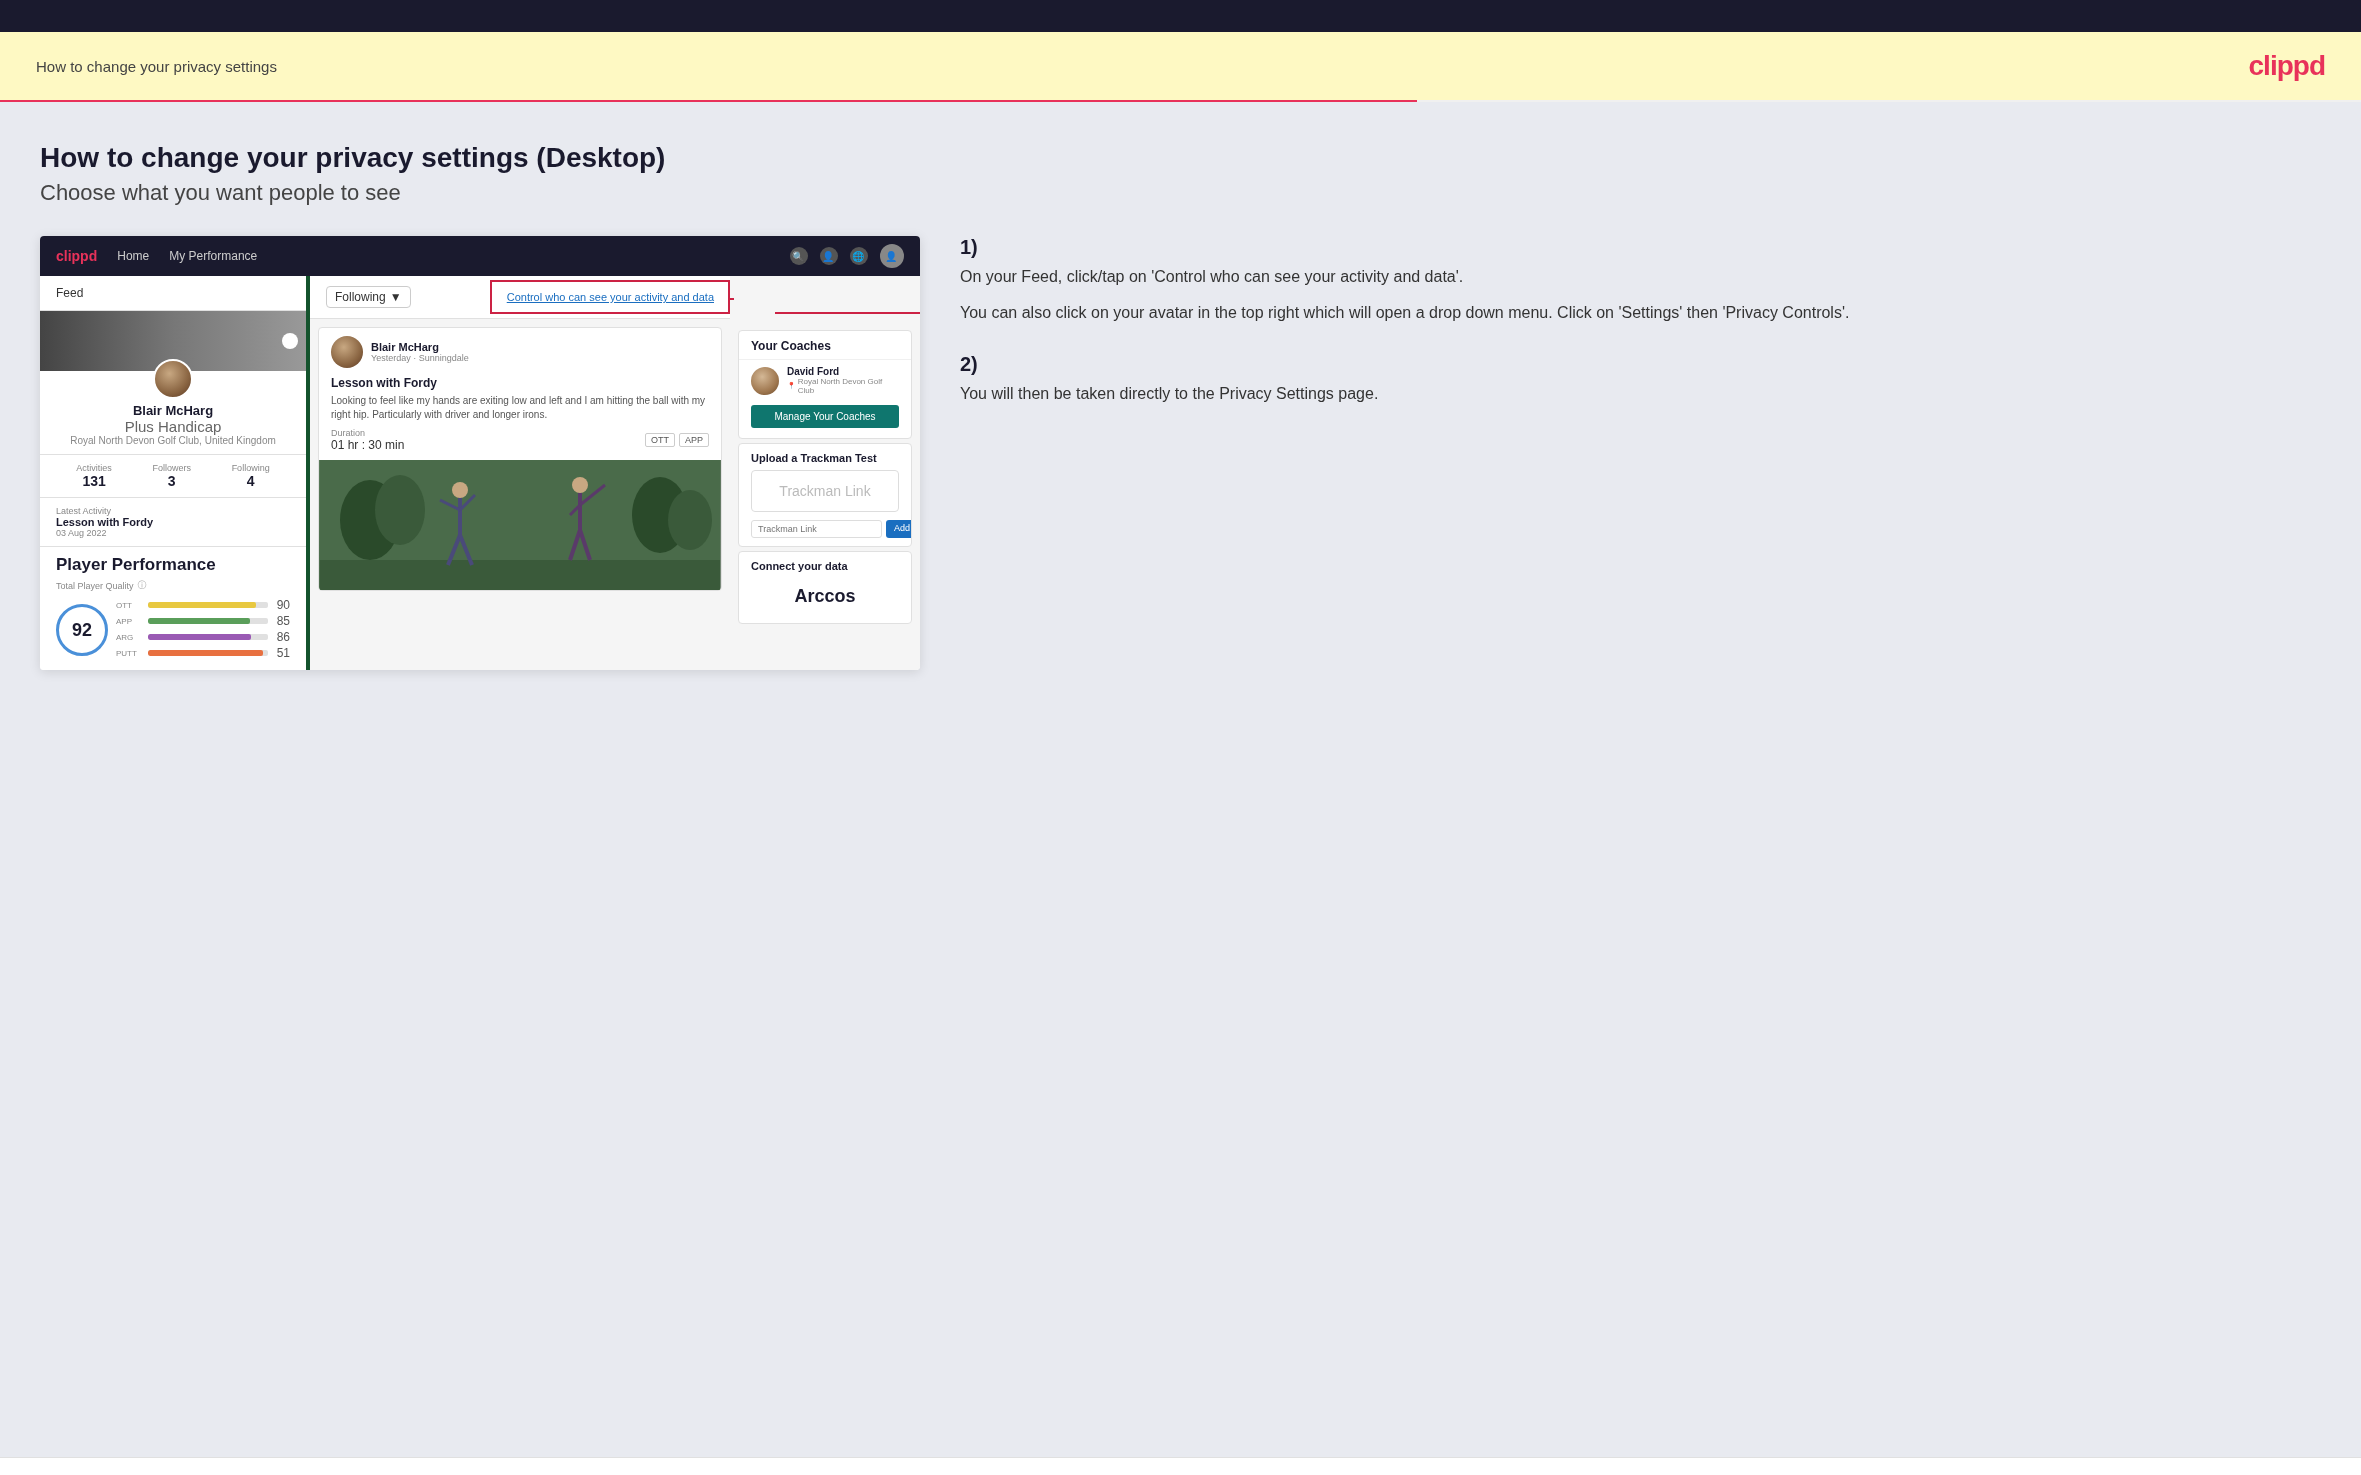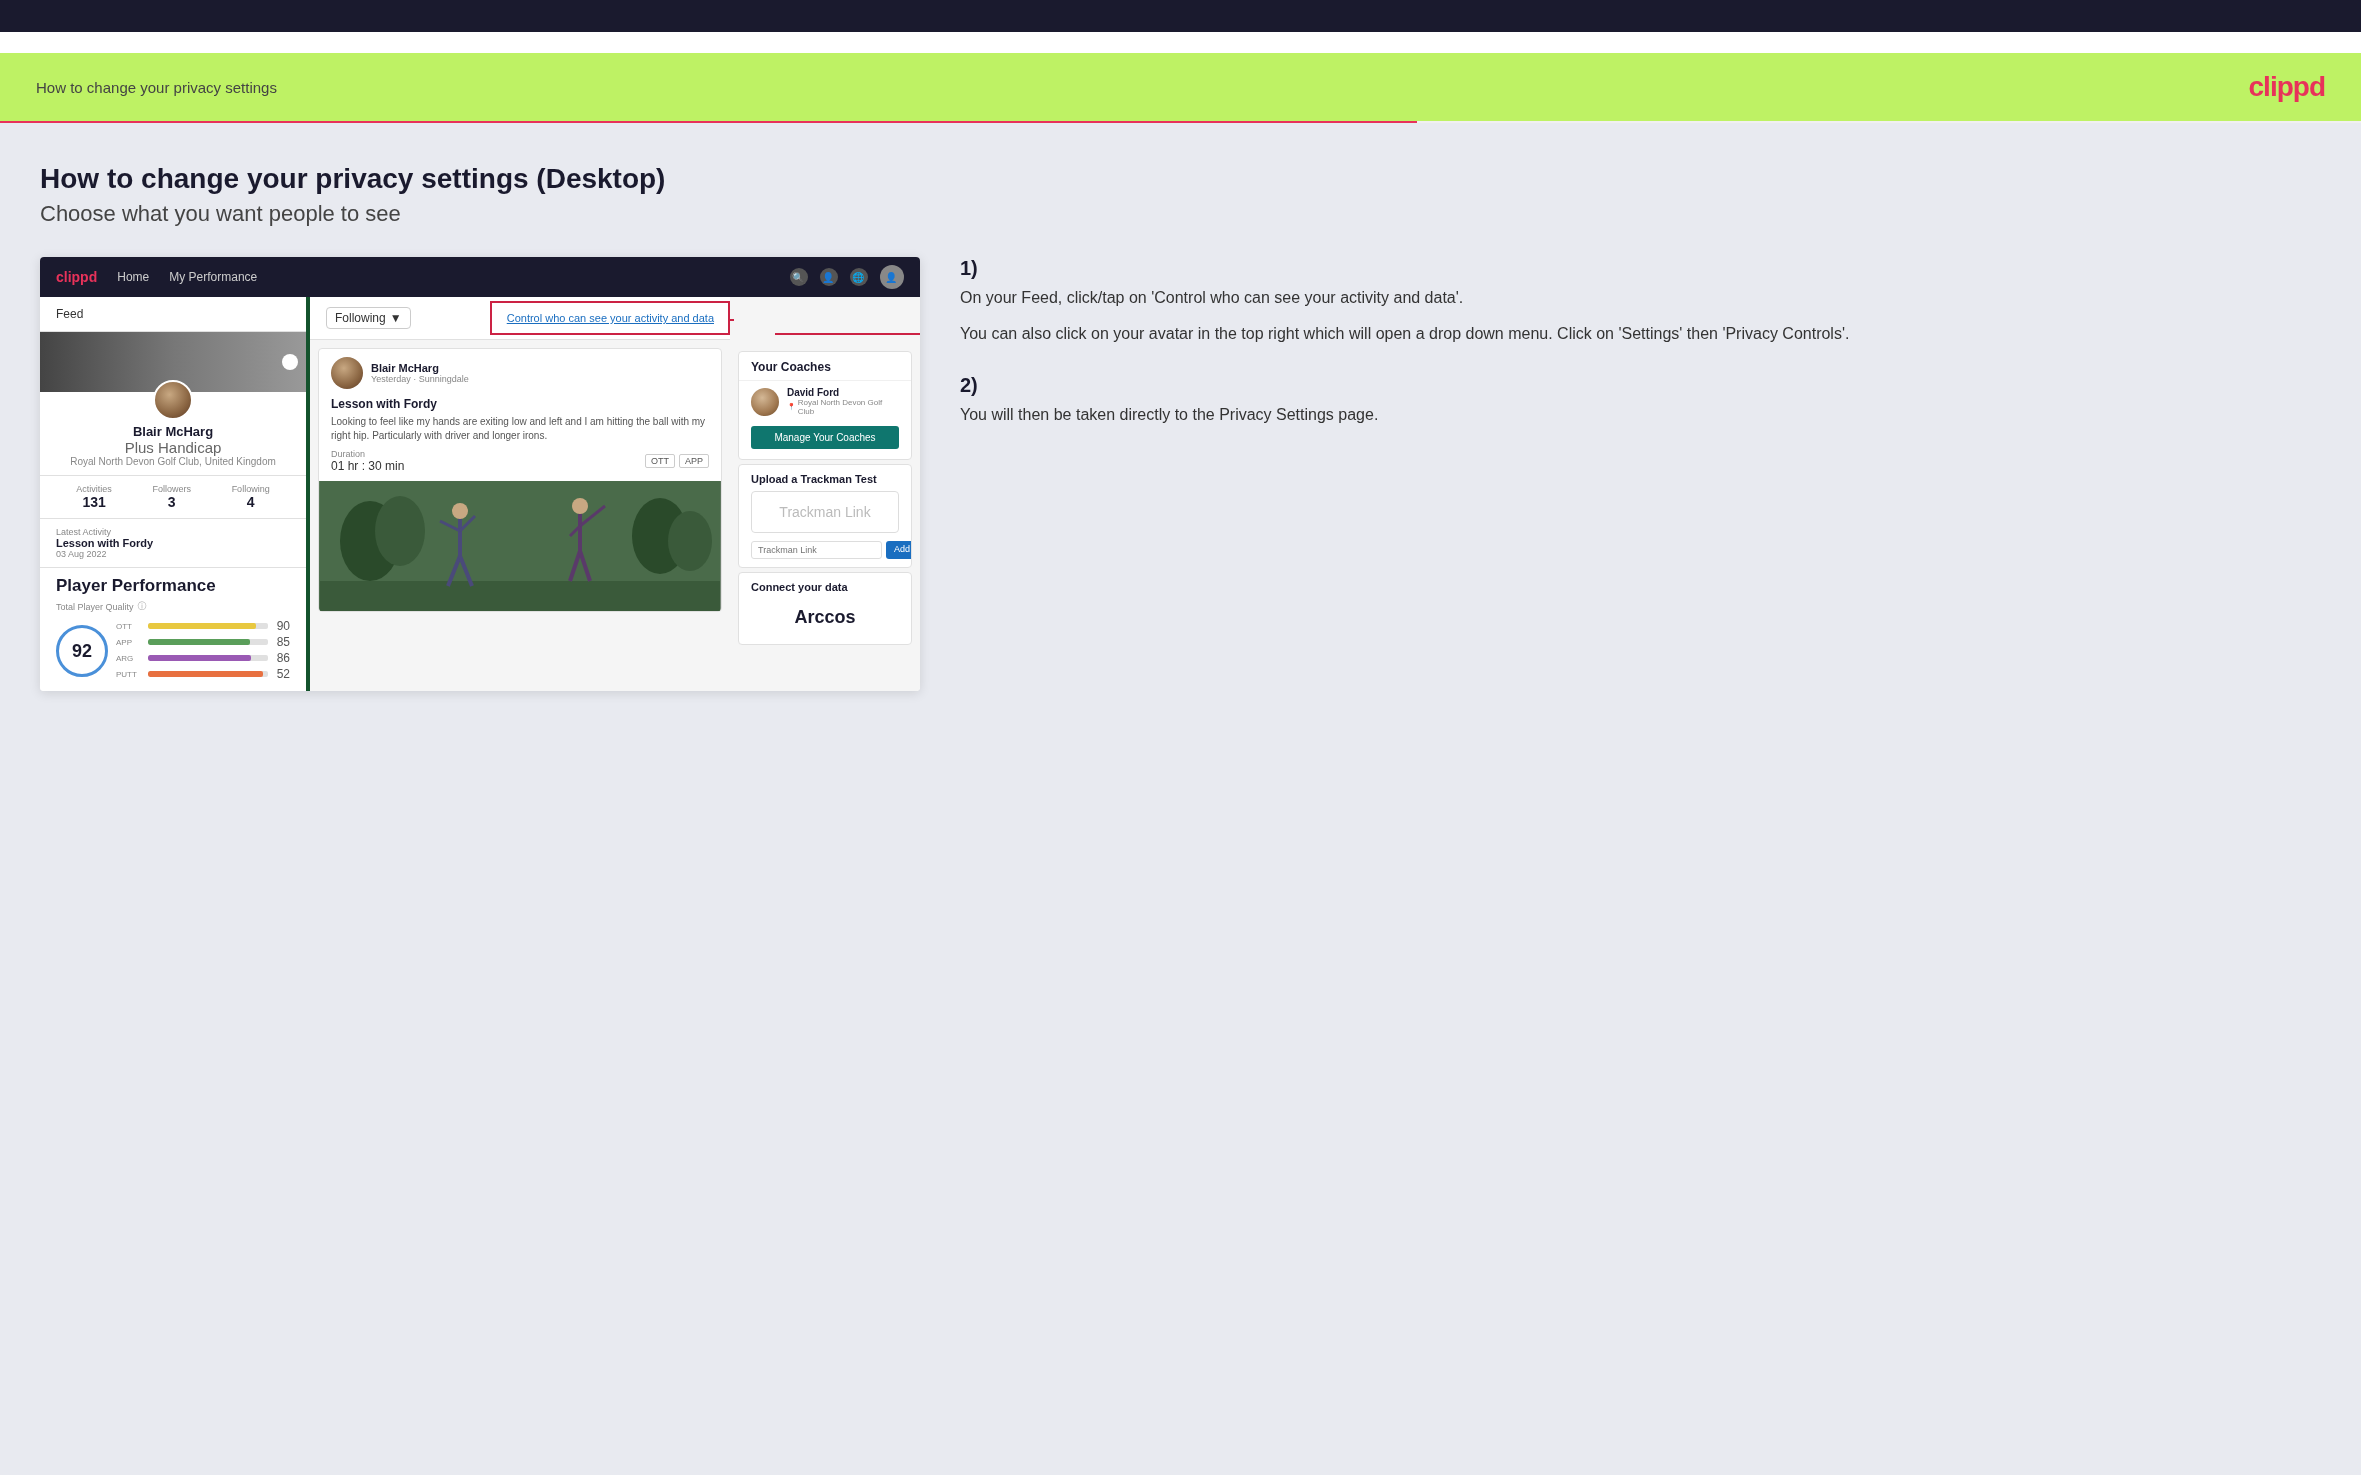--- a/index.html
+++ b/index.html
@@ -8,22 +8,21 @@
     .top-bar {
       background: #1a1a2e;
       height: 32px;
     }
 
     .header {
       display: flex;
       align-items: center;
       justify-content: space-between;
       padding: 18px 36px;
-      background: #bef264;
-      margin-top: 21px;
+      background: #fef9c3;
     }
 
     .header-title {
       font-size: 15px;
       color: #444;
     }
 
     .logo {
       font-size: 28px;
       font-weight: bold;
@@ -722,21 +721,21 @@
                   <div class="bar-track">
                     <div class="bar-fill" style="width:86%;background:#9a5ab4;"></div>
                   </div>
                   <span class="bar-value">86</span>
                 </div>
                 <div class="bar-row">
                   <span class="bar-label">PUTT</span>
                   <div class="bar-track">
                     <div class="bar-fill" style="width:96%;background:#e87040;"></div>
                   </div>
-                  <span class="bar-value">52</span>
+                  <span class="bar-value">51</span>
                 </div>
               </div>
             </div>
           </div>
         </div>
 
         <div class="feed-main" style="position:relative;">
           <div class="feed-header" style="position:relative;">
             <button class="following-btn">
               <span>Following</span>

